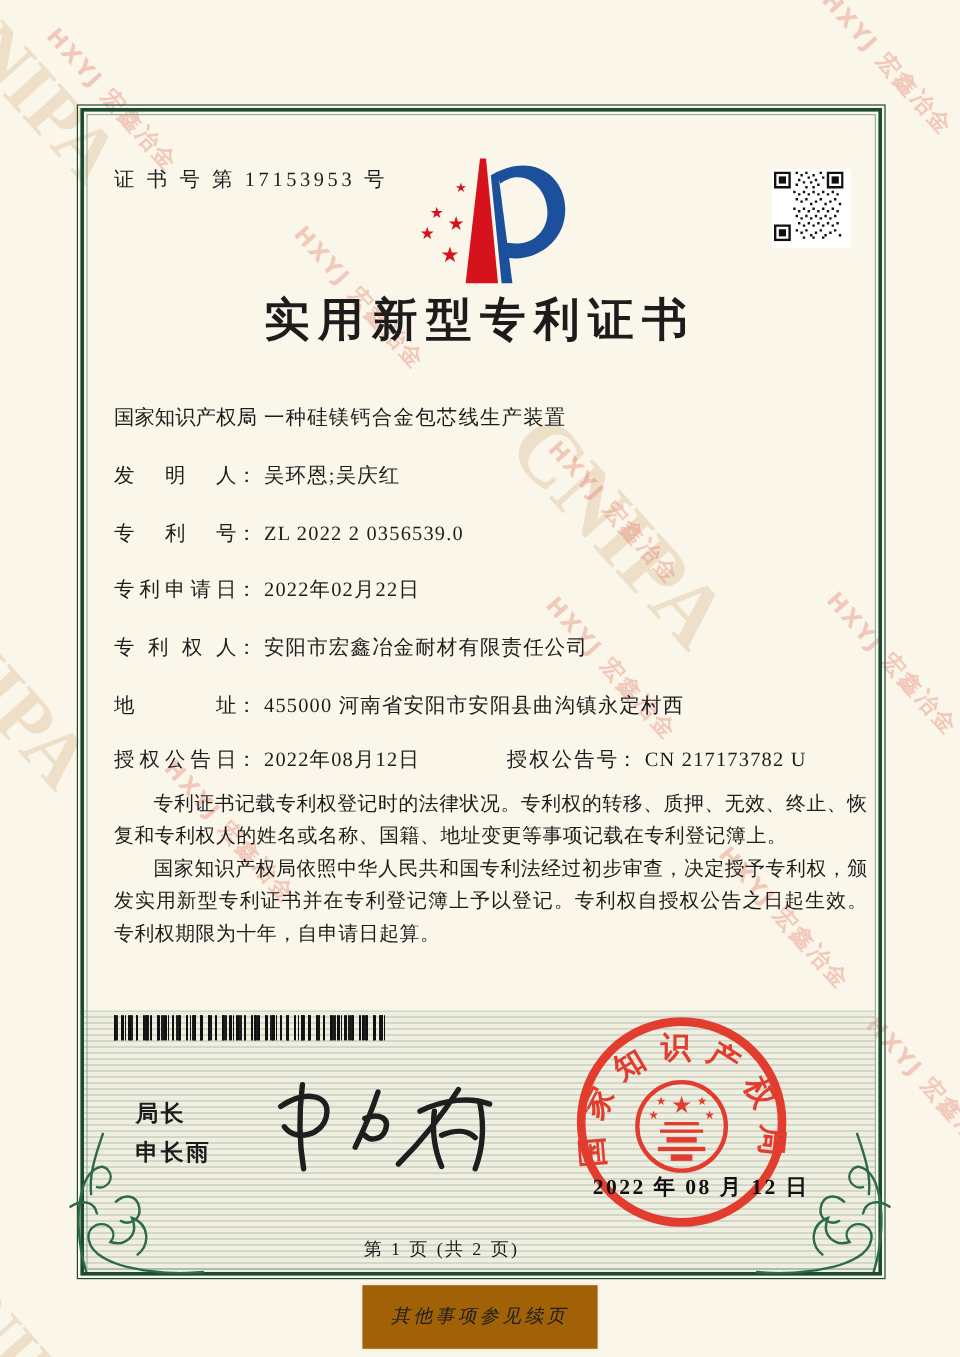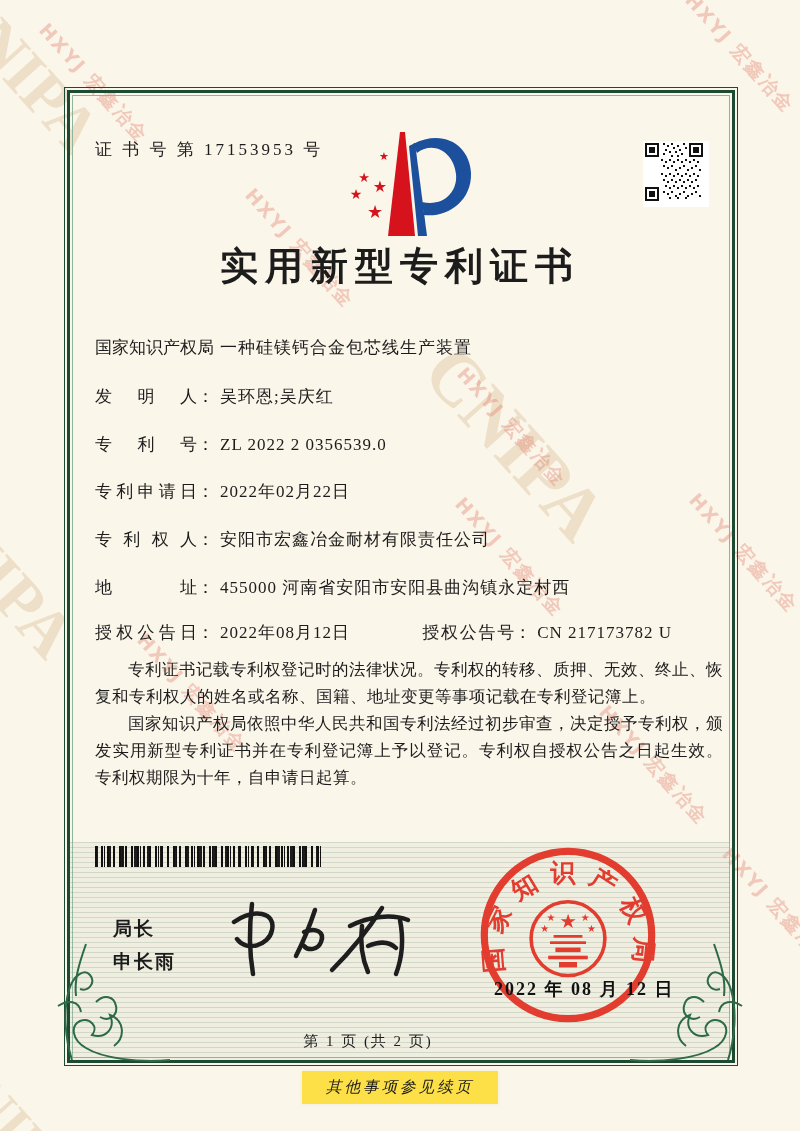--- a/index.html
+++ b/index.html
@@ -37,21 +37,21 @@
   .barcode{
     left:95px;top:846px;width:226px;height:21px;
     background-image:
       repeating-linear-gradient(90deg,#111 0 2px,rgba(0,0,0,0) 2px 6px),
       repeating-linear-gradient(90deg,#111 0 1px,rgba(0,0,0,0) 1px 9px),
       repeating-linear-gradient(90deg,rgba(17,17,17,.95) 0 3px,rgba(0,0,0,0) 3px 13px);
   }
   .signer{left:113px;top:912px;font-family:"DejaVu Sans","Liberation Sans",sans-serif;font-size:19px;font-weight:bold;letter-spacing:2px;line-height:33px;}
   .seal-date{left:494px;top:977px;font-size:18px;font-weight:bold;letter-spacing:2px;color:#111;z-index:4;}
   .page-note{left:0;top:1032px;width:736px;text-align:center;font-size:15px;letter-spacing:2px;}
-  .cont-note{left:50%;top:1071px;transform:translateX(-50%);background:#fde047;padding:6px 24px;font-size:15.5px;letter-spacing:3px;box-shadow:0 0 4px rgba(0,0,0,.05);font-style:italic;}
+  .cont-note{left:50%;top:1071px;transform:translateX(-50%);background:#a16207;padding:16px 24px;font-size:15.5px;letter-spacing:3px;box-shadow:0 0 4px rgba(0,0,0,.05);font-style:italic;}
   .corner{z-index:3;}
   .corner-r{transform:scaleX(-1);}
   .seal{left:478px;top:845px;width:180px;height:180px;z-index:3;opacity:.93;}
   .qr{left:643px;top:141px;width:62px;height:62px;background:#fff;padding:2px;}
   .logo{left:328px;top:128px;width:150px;height:115px;}
 </style>
 </head>
 <body>
 
 <div class="abs" style="inset:0;z-index:0;">

